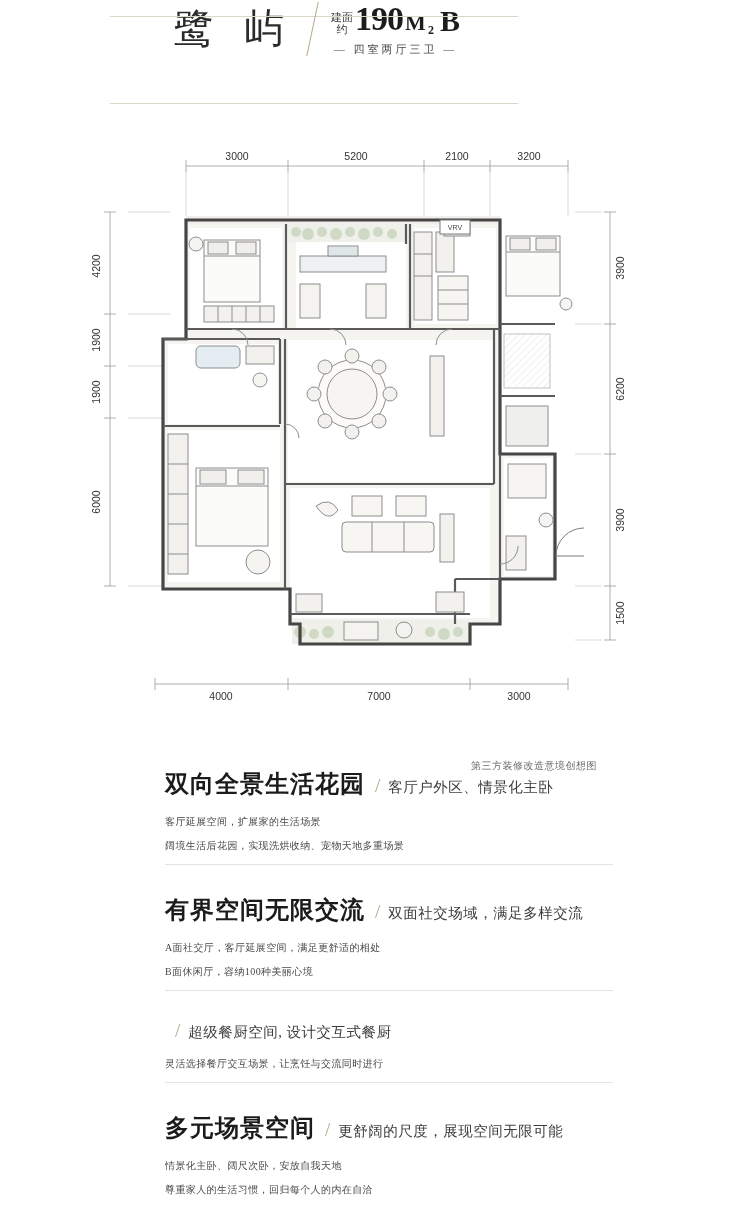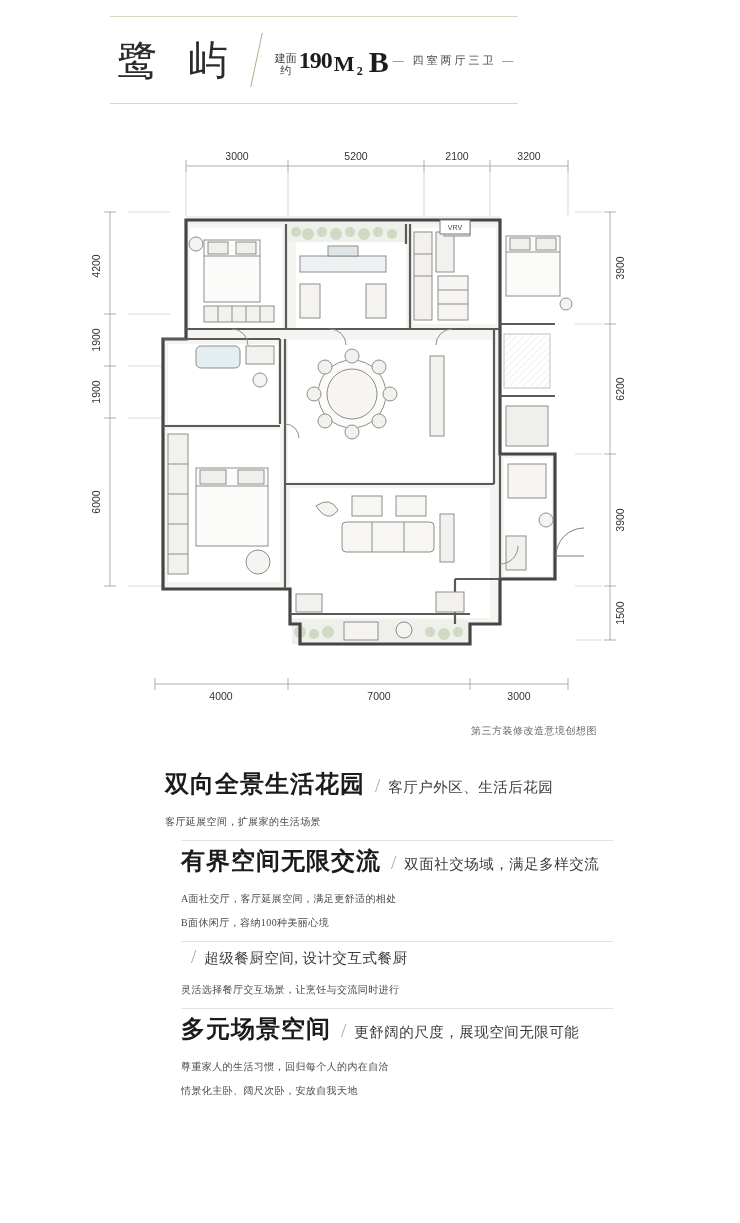--- a/index.html
+++ b/index.html
@@ -12,21 +12,21 @@
     position:relative;
     overflow:hidden;
   }
 
   
   .header {
     position:relative;
     width:628px;
     height:120px;
     display:flex;
-    align-items:center;
+    align-items:flex-start;
     justify-content:center;
   }
   .header-inner {
     display:flex;
     align-items:center;
     gap:18px;
   }
   .title-main {
     font-family:"Liberation Serif", serif;
     font-size:40px;
@@ -36,21 +36,21 @@
     padding-left:6px;
   }
   .title-divider {
     width:1px;
     height:54px;
     background:#b9a88a;
     transform:skewX(-12deg);
   }
   .title-right {
     display:flex;
-    flex-direction:row;
+    flex-direction:column;
     align-items:center;
     gap:4px;
   }
   .title-area-row {
     display:flex;
     align-items:flex-end;
     gap:2px;
   }
   .area-prefix {
     font-family:"Liberation Serif", serif;
@@ -58,21 +58,21 @@
     line-height:12px;
     color:#3a3a3a;
     display:flex;
     flex-direction:column;
     align-items:center;
     padding-bottom:3px;
     letter-spacing:0px;
   }
   .area-num {
     font-family:"Liberation Serif", serif;
-    font-size:24px;
+    font-size:34px;
     font-weight:700;
     line-height:38px;
     color:#1c1c1c;
     letter-spacing:-1px;
   }
   .area-unit {
     font-family:"Liberation Serif", serif;
     font-size:22px;
     font-weight:700;
     line-height:30px;
@@ -114,36 +114,36 @@
     position:relative;
     width:715px;
     height:620px;
     margin-top:4px;
   }
   .plan-svg { position:absolute; left:0; top:0; }
 
   .caption {
     position:absolute;
     right:118px;
-    top:600px;
+    top:635px;
     font-family:"Liberation Serif", serif;
     font-size:10px;
     color:#6a6a6a;
     letter-spacing:0.5px;
   }
 
   
   .features {
     position:absolute;
     left:165px;
     top:768px;
     width:448px;
   }
   .feature { padding-bottom:6px; }
-  .feature + .feature { border-top:1px solid #e3e3e3; padding-top:4px;margin-left:16px; }
+  .feature + .feature { border-top:1px solid #e3e3e3; padding-top:29px; }
   .feature-head {
     display:flex;
     align-items:baseline;
     gap:0px;
     margin-bottom:10px;
   }
   .feature-title {
     font-family:"Liberation Serif", serif;
     font-size:24px;
     font-weight:700;
@@ -439,23 +439,24 @@
 
   <div class="caption">第三方装修改造意境创想图</div>
 </div>
 
 <div class="features">
 
   <div class="feature">
     <div class="feature-head">
       <span class="feature-title">双向全景生活花园</span>
       <span class="feature-slash">/</span>
-      <span class="feature-sub">客厅户外区、生活后花园</span>
+      <span class="feature-sub">客厅户外区、情景化主卧</span>
     </div>
     <div class="feature-line">客厅延展空间，扩展家的生活场景</div>
+    <div class="feature-line">阔境生活后花园，实现洗烘收纳、宠物天地多重场景</div>
   </div>
 
   <div class="feature">
     <div class="feature-head">
       <span class="feature-title">有界空间无限交流</span>
       <span class="feature-slash">/</span>
       <span class="feature-sub">双面社交场域，满足多样交流</span>
     </div>
     <div class="feature-line">A面社交厅，客厅延展空间，满足更舒适的相处</div>
     <div class="feature-line">B面休闲厅，容纳100种美丽心境</div>
@@ -468,17 +469,17 @@
     </div>
     <div class="feature-line">灵活选择餐厅交互场景，让烹饪与交流同时进行</div>
   </div>
 
   <div class="feature">
     <div class="feature-head">
       <span class="feature-title">多元场景空间</span>
       <span class="feature-slash">/</span>
       <span class="feature-sub">更舒阔的尺度，展现空间无限可能</span>
     </div>
+    <div class="feature-line">情景化主卧、阔尺次卧，安放自我天地</div>
     <div class="feature-line">尊重家人的生活习惯，回归每个人的内在自洽</div>
-    <div class="feature-line">情景化主卧、阔尺次卧，安放自我天地</div>
   </div>
 
 </div>
 
 </body></html>

